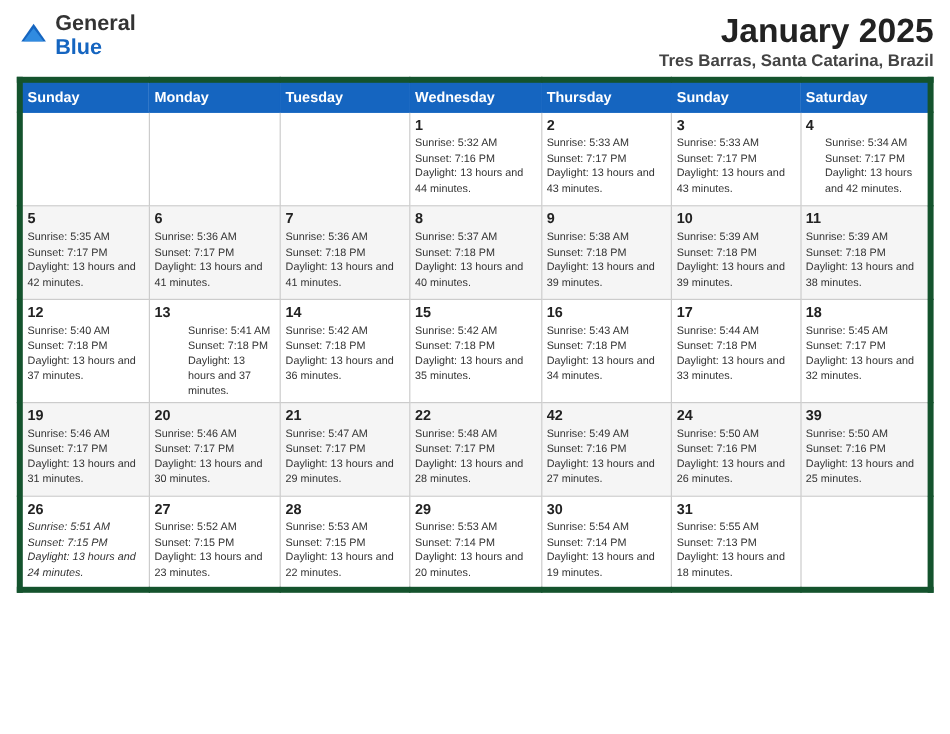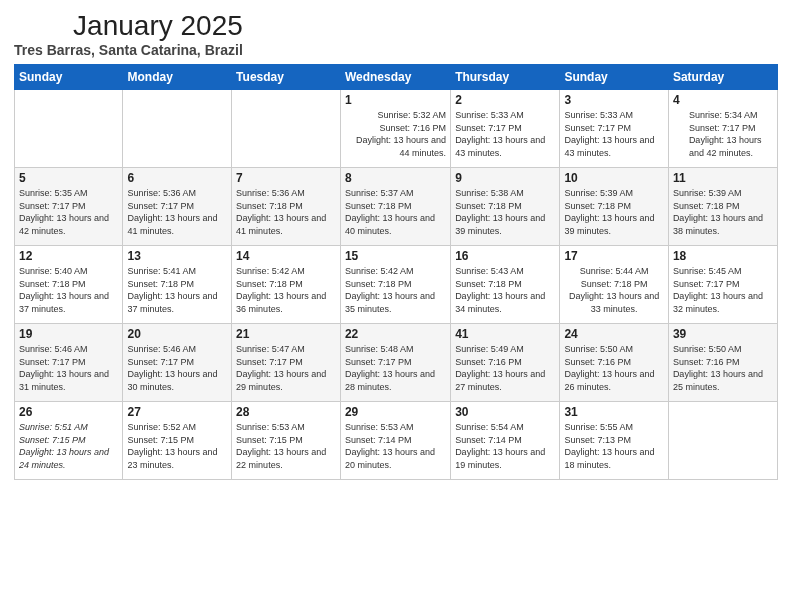--- a/index.html
+++ b/index.html
@@ -35,32 +35,32 @@
     .logo-blue { color: #1565c0; }
     .logo-icon {
       width: 28px;
       height: 28px;
     }
     .title-block {
       text-align: right;
     }
     .month-title {
       font-size: 28px;
-      font-weight: normal;
+      font-weight: bold;
       color: #222;
     }
     .subtitle {
       font-size: 14px;
       color: #444;
       font-weight: bold;
     }
     .calendar {
       width: 100%;
       border-collapse: collapse;
-      border: 1px solid #14532d;
+      border: 5px solid #14532d;
     }
     .calendar th {
       background: #1565c0;
       color: #fff;
       font-size: 12px;
       font-weight: bold;
       padding: 5px 4px;
       border: 1px solid #1565c0;
       text-align: left;
     }
@@ -89,20 +89,30 @@
     }
     .empty-cell {
       background: #fff !important;
     }
   </style>
 </head>
 <body>
 
 <div class="page">
   <div class="header">
+    <div class="logo">
+      <svg class="logo-icon" viewBox="0 0 30 30">
+        <polygon points="15,4 26,20 4,20" fill="#1565c0"></polygon>
+        <polygon points="15,8 24,20 6,20" fill="#42a5f5" opacity="0.6"></polygon>
+      </svg>
+      <div class="logo-text">
+        <span class="logo-general">General</span><br>
+        <span class="logo-blue">Blue</span>
+      </div>
+    </div>
     <div class="title-block">
       <div class="month-title">January 2025</div>
       <div class="subtitle">Tres Barras, Santa Catarina, Brazil</div>
     </div>
   </div>
 
   <table class="calendar">
     <thead>
       <tr>
       <th>Sunday</th>
@@ -114,21 +124,21 @@
           <th>Saturday</th>
         </tr>
     </thead>
     <tbody id="calendar-body">
     <tr>
           <td class="empty-cell"></td>
           <td class="empty-cell"></td>
           <td class="empty-cell"></td>
           <td>
             <div class="day-num">1</div>
-            <div class="cell-text" style="white-space: pre-line; text-align: right;">Sunrise: 5:32 AM
+            <div class="cell-text" style="white-space: pre-line;">Sunrise: 5:32 AM
 Sunset: 7:16 PM
 Daylight: 13 hours and 44 minutes.</div>
           </td>
           <td>
             <div class="day-num">2</div>
             <div class="cell-text" style="white-space: pre-line;">Sunrise: 5:33 AM
 Sunset: 7:17 PM
 Daylight: 13 hours and 43 minutes.</div>
           </td>
           <td>
@@ -190,21 +200,21 @@
         </tr>
         <tr>
           <td>
             <div class="day-num">12</div>
             <div class="cell-text" style="white-space: pre-line;">Sunrise: 5:40 AM
 Sunset: 7:18 PM
 Daylight: 13 hours and 37 minutes.</div>
           </td>
           <td>
             <div class="day-num">13</div>
-            <div class="cell-text" style="white-space: pre-line;">Sunrise: 5:41 AM
+            <div class="cell-text" style="white-space: pre-line; margin-left: 28px;">Sunrise: 5:41 AM
 Sunset: 7:18 PM
 Daylight: 13 hours and 37 minutes.</div>
           </td>
           <td>
             <div class="day-num">14</div>
             <div class="cell-text" style="white-space: pre-line;">Sunrise: 5:42 AM
 Sunset: 7:18 PM
 Daylight: 13 hours and 36 minutes.</div>
           </td>
           <td>
@@ -214,21 +224,21 @@
 Daylight: 13 hours and 35 minutes.</div>
           </td>
           <td>
             <div class="day-num">16</div>
             <div class="cell-text" style="white-space: pre-line;">Sunrise: 5:43 AM
 Sunset: 7:18 PM
 Daylight: 13 hours and 34 minutes.</div>
           </td>
           <td>
             <div class="day-num">17</div>
-            <div class="cell-text" style="white-space: pre-line; text-align: center;">Sunrise: 5:44 AM
+            <div class="cell-text" style="white-space: pre-line;">Sunrise: 5:44 AM
 Sunset: 7:18 PM
 Daylight: 13 hours and 33 minutes.</div>
           </td>
           <td>
             <div class="day-num">18</div>
             <div class="cell-text" style="white-space: pre-line;">Sunrise: 5:45 AM
 Sunset: 7:17 PM
 Daylight: 13 hours and 32 minutes.</div>
           </td>
         </tr>
@@ -251,21 +261,21 @@
 Sunset: 7:17 PM
 Daylight: 13 hours and 29 minutes.</div>
           </td>
           <td>
             <div class="day-num">22</div>
             <div class="cell-text" style="white-space: pre-line;">Sunrise: 5:48 AM
 Sunset: 7:17 PM
 Daylight: 13 hours and 28 minutes.</div>
           </td>
           <td>
-            <div class="day-num">41</div>
+            <div class="day-num">42</div>
             <div class="cell-text" style="white-space: pre-line;">Sunrise: 5:49 AM
 Sunset: 7:16 PM
 Daylight: 13 hours and 27 minutes.</div>
           </td>
           <td>
             <div class="day-num">24</div>
             <div class="cell-text" style="white-space: pre-line;">Sunrise: 5:50 AM
 Sunset: 7:16 PM
 Daylight: 13 hours and 26 minutes.</div>
           </td>

